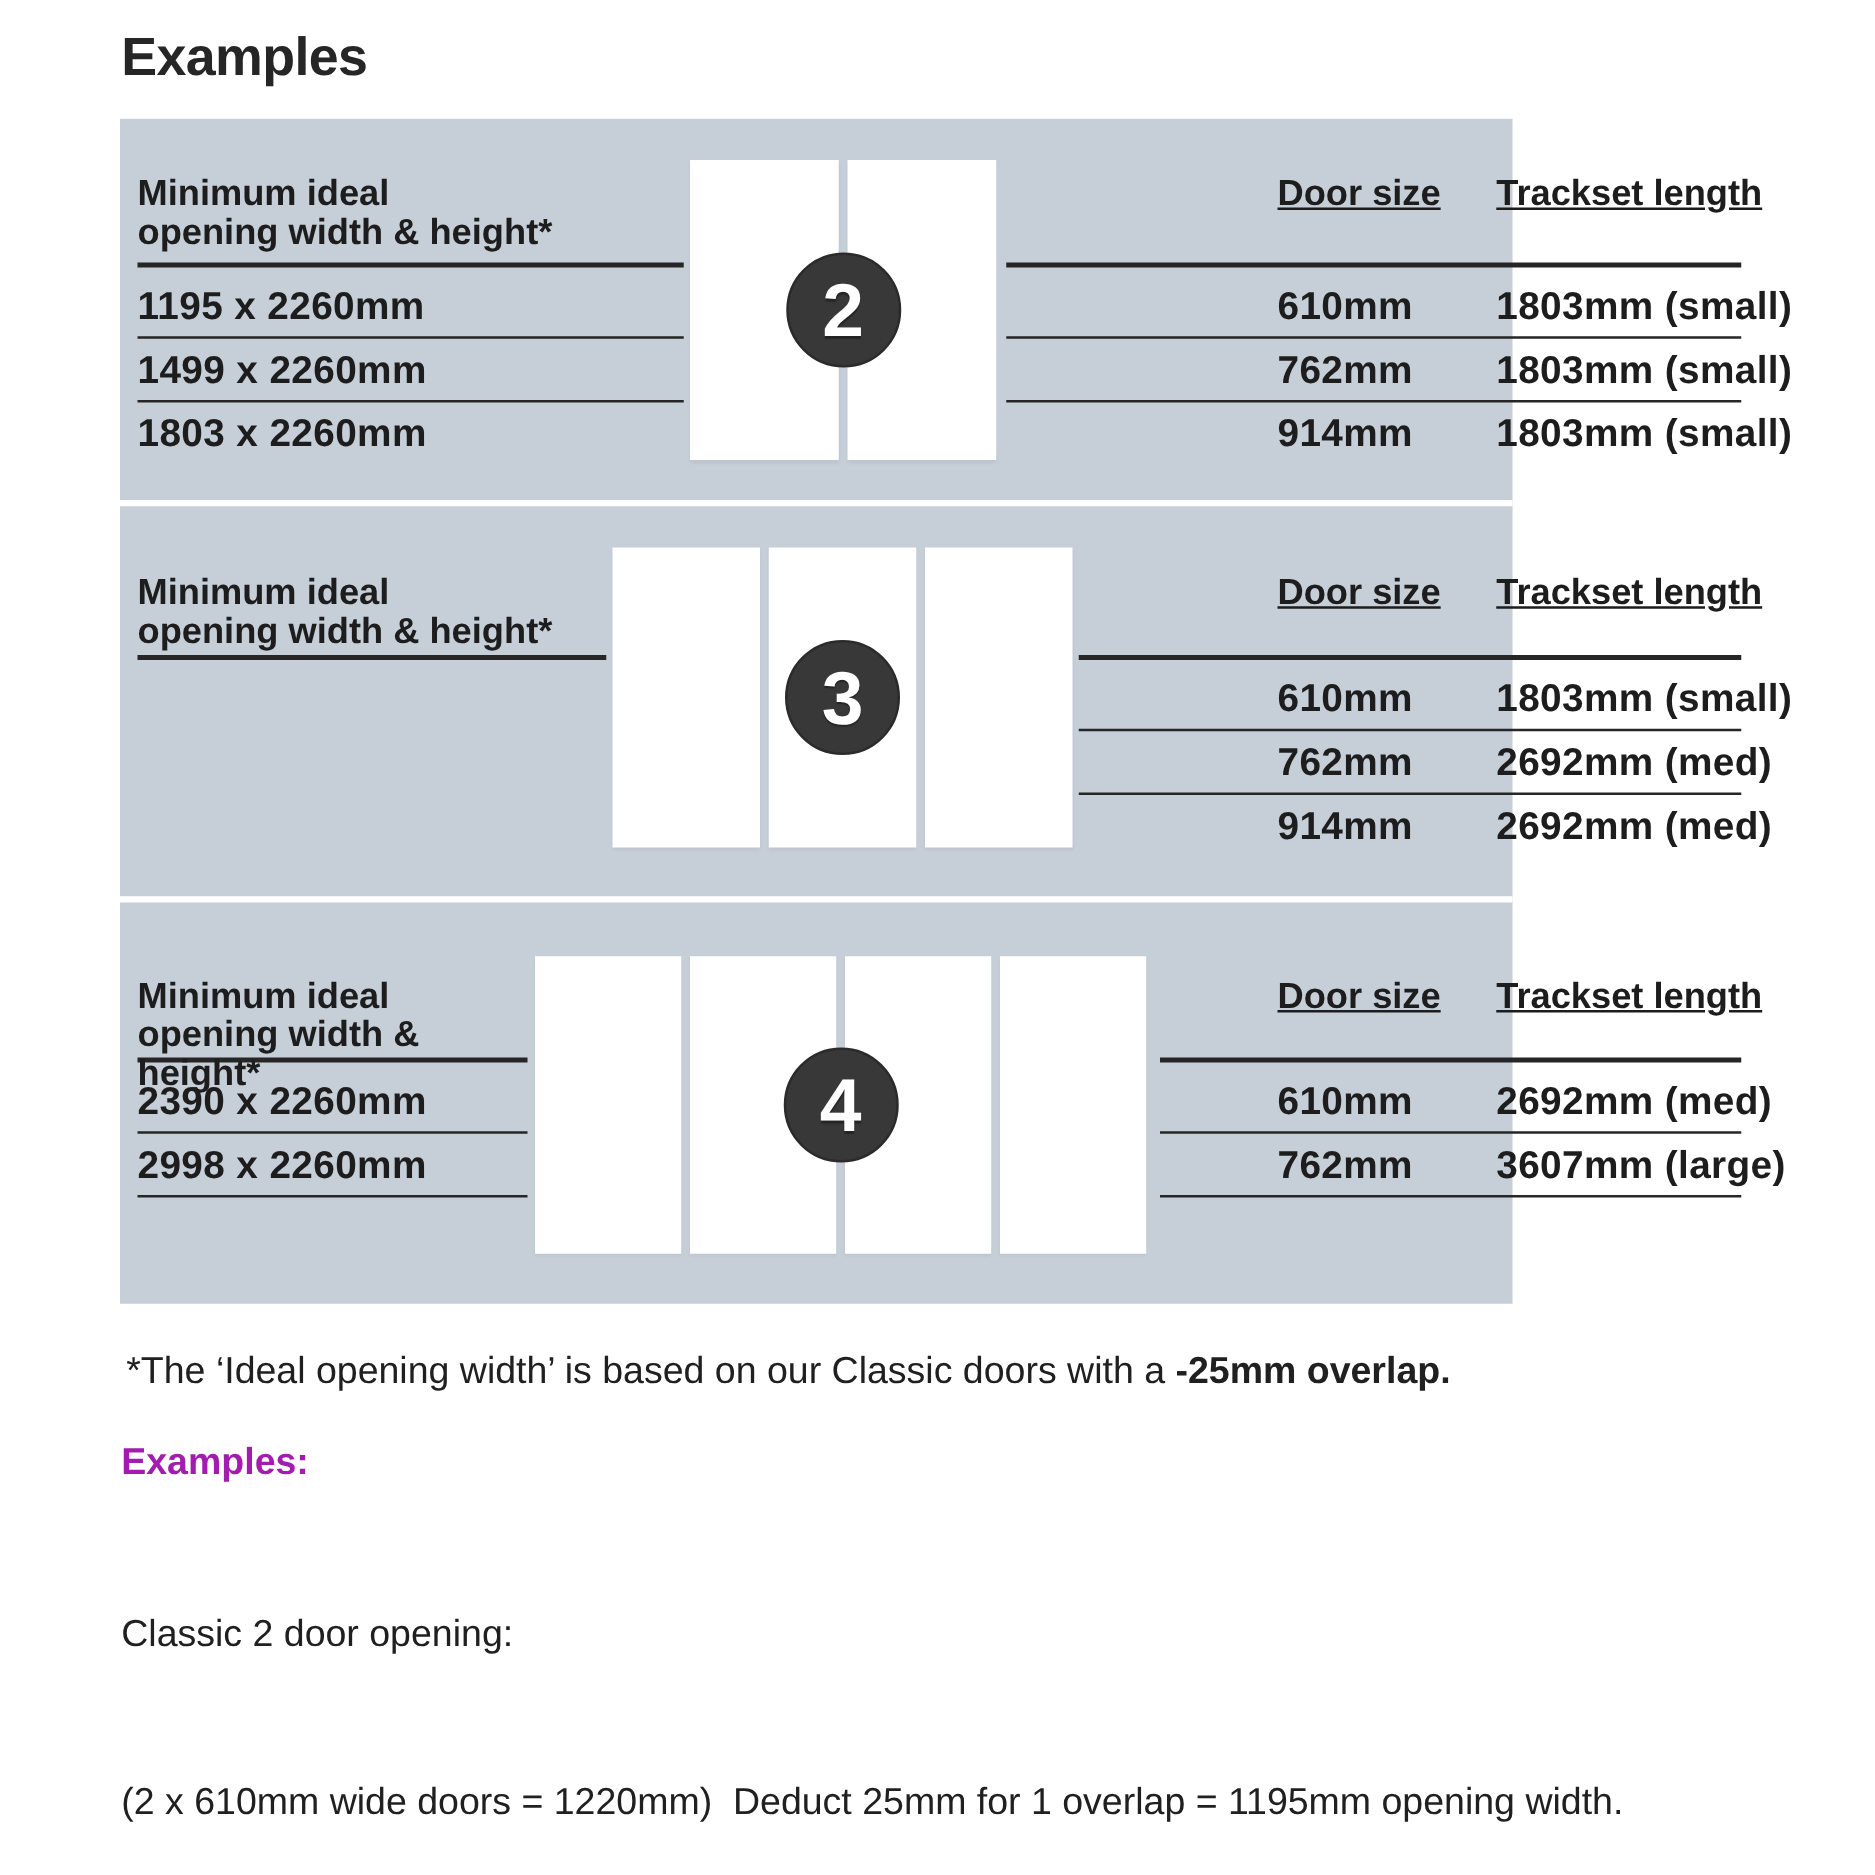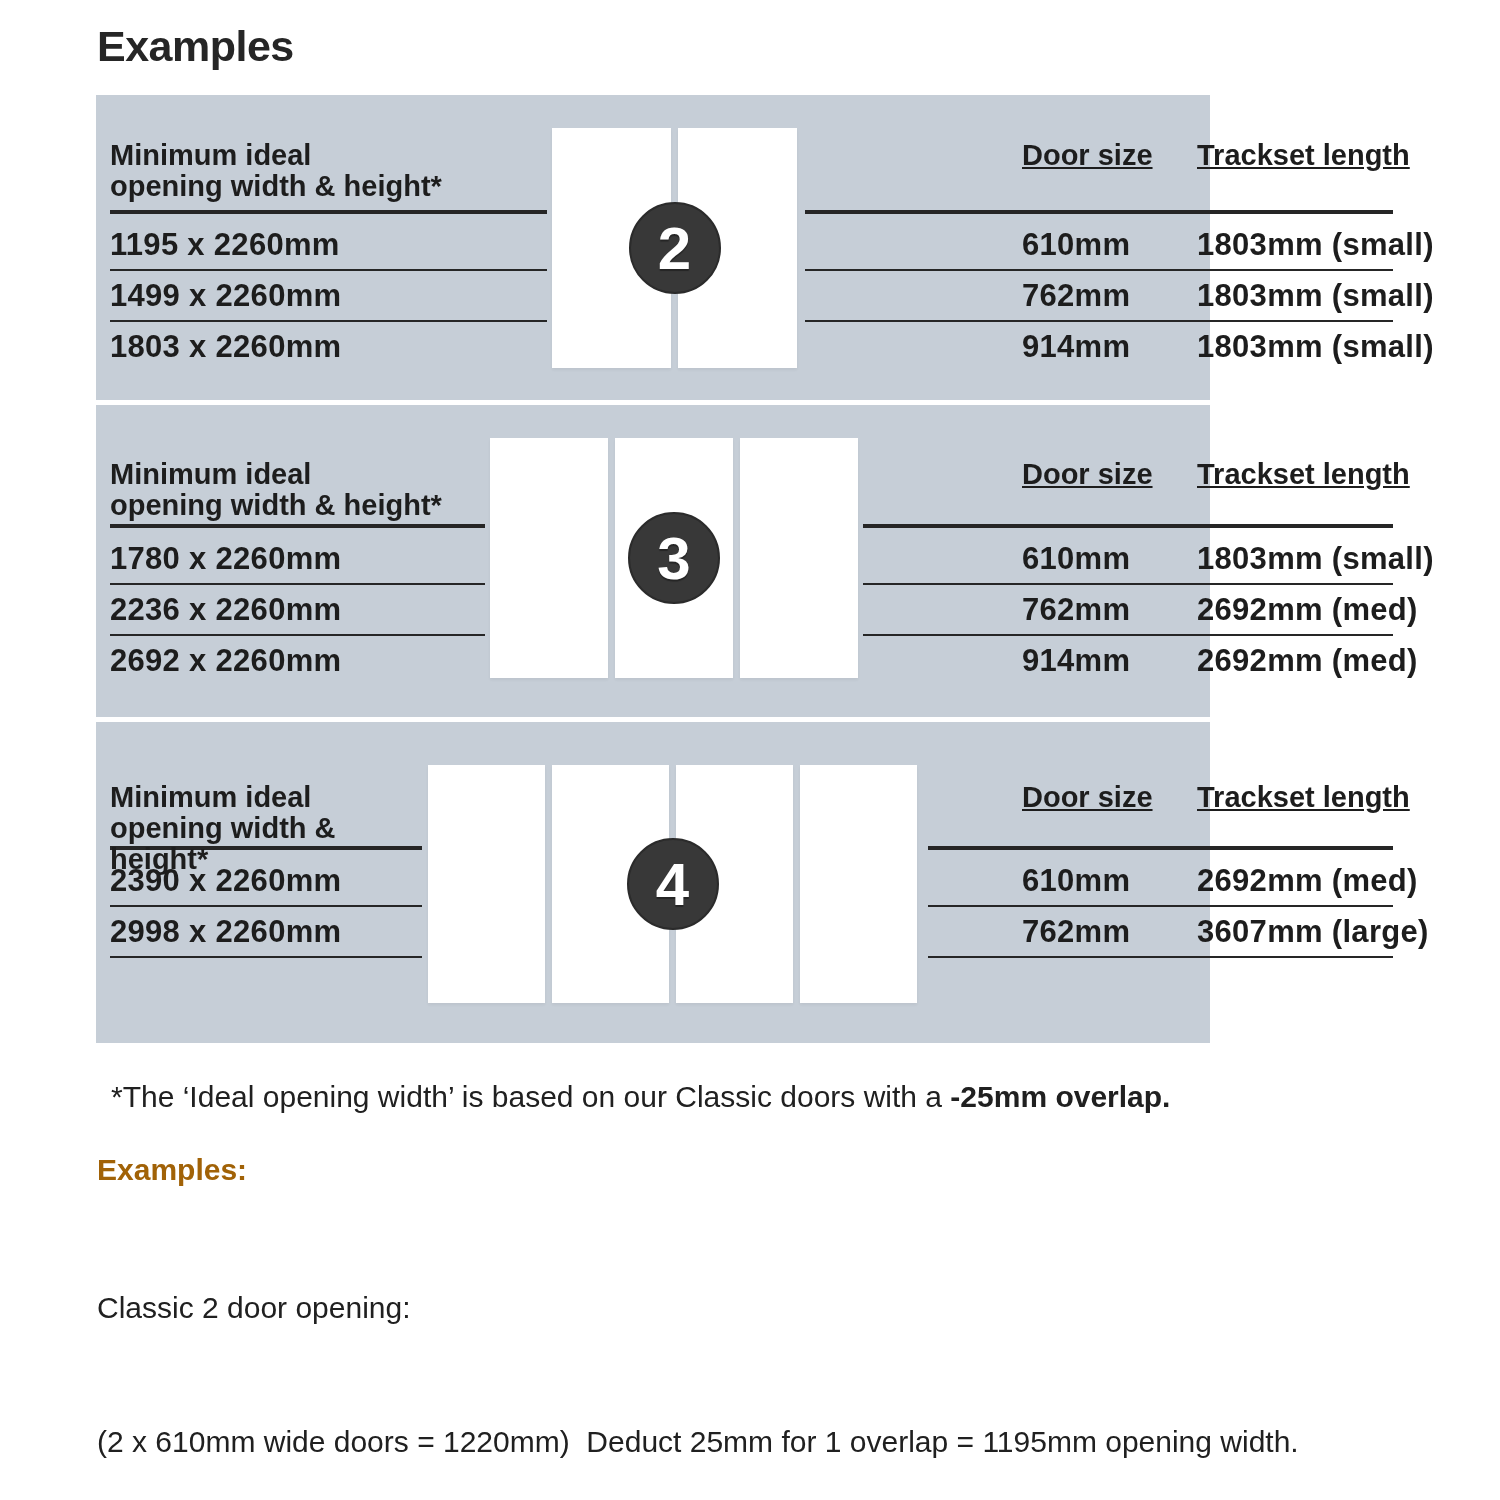--- a/index.html
+++ b/index.html
@@ -63,23 +63,23 @@
 
   .badge{
     position:absolute;left:50%;top:50%;transform:translate(-50%,-50%);
     width:92px;height:92px;border-radius:50%;
     background:#383838;border:2px solid #2b2b2b;box-sizing:border-box;
     color:#ffffff;font-size:60px;font-weight:bold;
     display:flex;align-items:center;justify-content:center;
     text-shadow:0 2px 1px rgba(0,0,0,0.35);
   }
 
-  .footnote{position:absolute;left:111px;top:1080px;font-size:30px;color:#202020;white-space:pre-wrap;}
+  .footnote{position:absolute;left:101px;top:1080px;font-size:30px;color:#202020;white-space:pre-wrap;}
   .footnote .bold{font-weight:bold;}
-  .examples-heading{position:absolute;left:97px;top:1153px;font-size:30px;font-weight:bold;color:#a16207;}
+  .examples-heading{position:absolute;left:97px;top:1153px;font-size:30px;font-weight:bold;color:#a21caf;}
   .examples{position:absolute;left:97px;top:1196px;font-size:30px;color:#202020;line-height:44.8px;white-space:pre-wrap;}
 </style>
 </head>
 <body>
 
 <div class="page-title">Examples</div>
 
 <div class="panel">
 
   <div class="section sec1">
@@ -122,25 +122,20 @@
   </div>
 
   <div class="sep sep1"></div>
 
   <div class="section sec2">
     <div class="left-table">
       <div class="hdr">
         <div>Minimum ideal</div>
         <div>opening width &amp; height*</div>
       </div>
-      <div class="rows">
-        <div class="row">1780 x 2260mm</div>
-        <div class="row">2236 x 2260mm</div>
-        <div class="row">2692 x 2260mm</div>
-      </div>
     </div>
     <div class="doors">
       <div class="door"></div>
       <div class="door"></div>
       <div class="door"></div>
       <div class="badge">3</div>
     </div>
     <div class="right-table">
       <div class="hdr">
         <span class="rc1">Door size</span>

